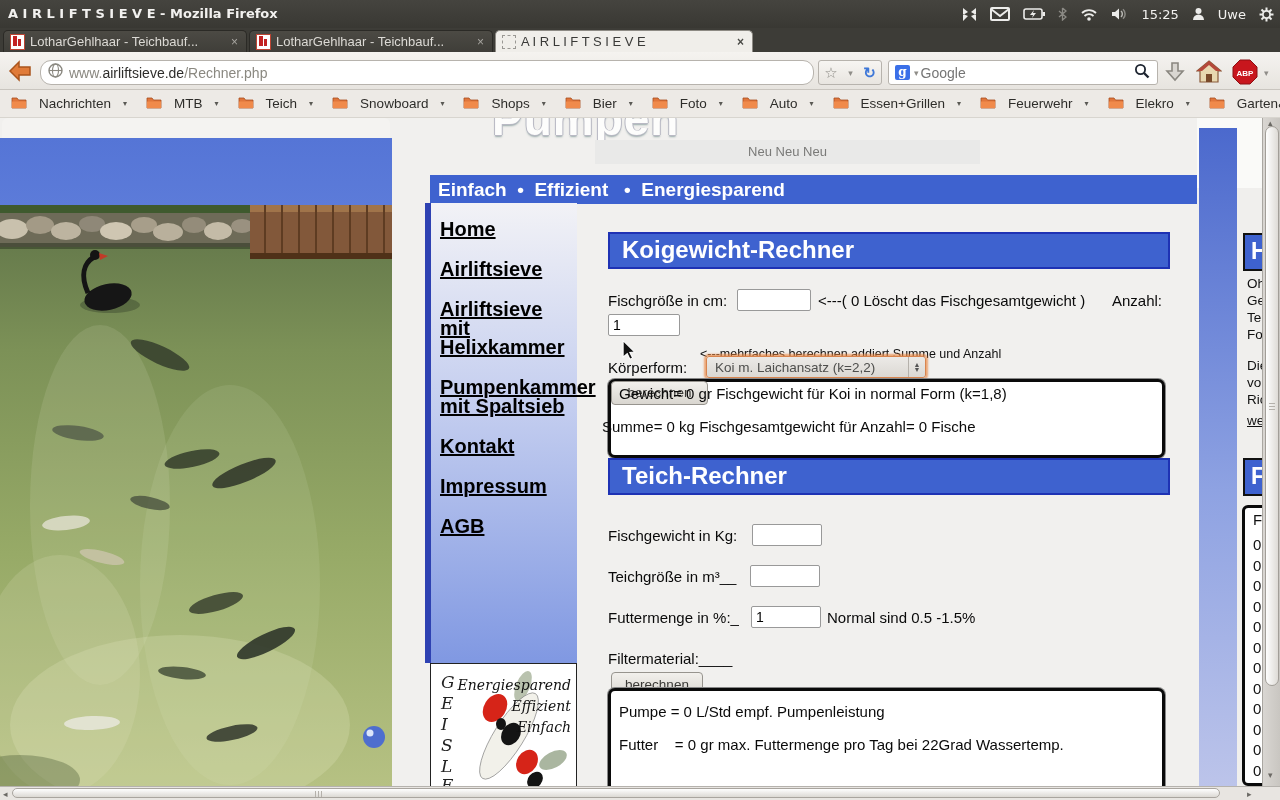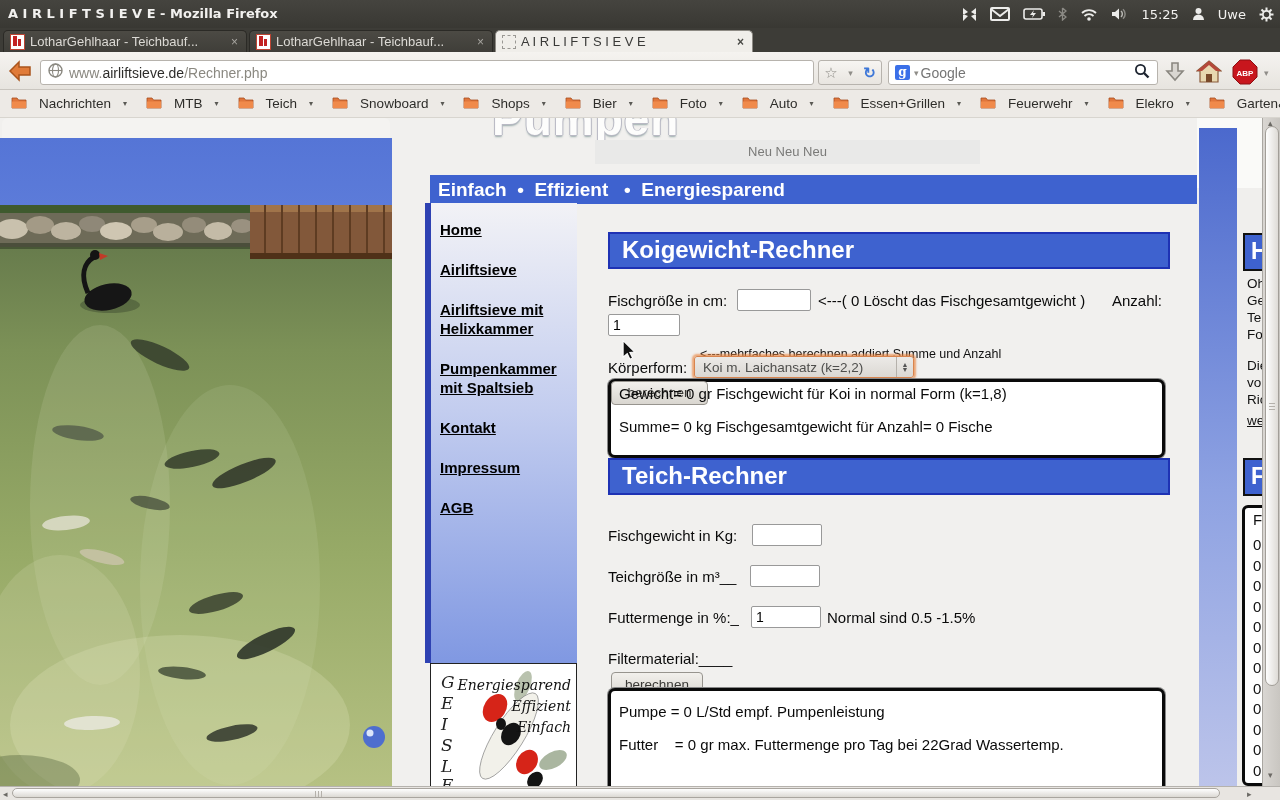--- a/index.html
+++ b/index.html
@@ -31,21 +31,21 @@
   .fav-red:after{content:"";position:absolute;left:7px;top:4px;width:3px;height:7px;background:#c32222;}
   .fav-empty{width:12px;height:12px;border:1px dashed #9a9894;flex:none;}
   #newtab-btn{position:absolute;left:757px;top:31px;width:19px;height:19px;border-radius:3px;
       background:linear-gradient(#8ad03f,#5fa31f);border:1px solid #3d6e12;color:#1d3a08;
       font-weight:bold;font-size:15px;line-height:18px;text-align:center;}
 
   
   #navbar{position:absolute;left:0;top:52px;width:1280px;height:38px;
           background:linear-gradient(#f5f3f0,#e7e4df);border-bottom:1px solid #c9c5bf;box-sizing:border-box;}
   #urlbar{position:absolute;left:40px;top:8px;width:772px;height:23px;background:#fff;
-          border:1px solid #b7b3ad;border-radius:3px;display:flex;align-items:center;}
+          border:1px solid #b7b3ad;border-radius:11px;display:flex;align-items:center;}
   #urlbar .globe{margin:0 6px 0 7px;}
   .url-dim{color:#8a8880;font-size:14px;}
   .url-strong{color:#2e2d2b;font-size:14px;}
   #urltools{position:absolute;left:818px;top:8px;width:62px;height:23px;border:1px solid #b7b3ad;
             border-radius:3px;background:linear-gradient(#f7f5f2,#e8e5e0);
             display:flex;align-items:center;justify-content:space-around;}
   #searchbar{position:absolute;left:888px;top:8px;width:268px;height:23px;background:#fff;
              border:1px solid #b7b3ad;border-radius:3px;display:flex;align-items:center;}
   #g-icon{width:15px;height:15px;background:#3a6fe8;border-radius:2px;color:#fff;
           font-family:"DejaVu Serif",serif;font-weight:bold;font-size:12px;line-height:15px;
@@ -76,33 +76,33 @@
   #neu-band{left:595px;top:22px;width:385px;height:24px;background:#e9e9e8;
             text-align:center;font-size:13px;color:#7a7a78;line-height:24px;}
   #slogan-bar{left:430px;top:57px;width:767px;height:29px;background:#3e62cf;color:#fff;
               font-weight:bold;font-size:19px;line-height:29px;padding-left:8px;box-sizing:border-box;
               white-space:pre;}
 
   #sidebar{left:425px;top:85px;width:152px;height:460px;box-sizing:border-box;
            border-left:6px solid #2e41b2;
            background:linear-gradient(#f2f2f6 0%,#c3cdef 45%,#8098e2 100%);
            padding:17px 0 0 9px;}
-  .nav-link{font-size:15px;font-weight:bold;color:#000;text-decoration:underline;
+  .nav-link{font-size:20px;font-weight:bold;color:#000;text-decoration:underline;
             line-height:19px;margin-bottom:21px;width:136px;}
 
   #logo-box{left:430px;top:545px;width:147px;height:126px;background:#fff;border:1px solid #222;box-sizing:border-box;}
 
   .hdr{height:37px;background:#3e62cf;border:2px solid #1e32b4;box-sizing:border-box;
        color:#fff;font-weight:bold;font-size:24px;line-height:32px;padding-left:12px;}
   .lbl{font-size:15px;color:#0a0a0a;white-space:pre;}
   .fld{position:absolute;height:20px;border:1px solid #999;border-radius:2px;background:#fff;
        font-size:14px;padding:0 4px;box-sizing:content-box;font-family:"Liberation Sans",sans-serif;outline:none;}
   .sel{position:absolute;height:22px;box-sizing:border-box;border:1px solid #aaa69f;border-radius:3px;
        background:linear-gradient(#eceae7,#dbd8d3);font-size:13.5px;color:#4e4e4c;
-       display:flex;align-items:center;padding-left:8px;}
+       display:flex;align-items:center;padding-left:8px;margin-left:12px;}
   .sel .spin{margin-left:auto;border-left:1px solid #b5b1ab;height:100%;width:16px;display:flex;
        flex-direction:column;align-items:center;justify-content:center;font-size:7px;color:#555;line-height:5px;}
   .sel.focus{border:1px solid #d8844e;box-shadow:0 0 2px 2px rgba(233,134,66,.7);}
   .resbox{position:absolute;background:#fff;border:3px solid #0a0a0a;border-radius:7px;
           box-shadow:0 0 0 1px #888;}
   .btn{position:absolute;background:linear-gradient(#f2f0ec,#d9d6d0);border:1px solid #97948e;
        border-radius:4px;font-size:13.5px;color:#3a3936;text-align:center;}
   .resline{position:absolute;font-size:15px;color:#0a0a0a;white-space:pre;}
 
   
@@ -489,21 +489,21 @@
     <div class="sel focus" style="left:694px;top:238px;width:220px;">
       <span>Koi m. Laichansatz (k=2,2)</span>
       <span class="spin">
           <span>▲</span>
           <span>▼</span>
         </span>
     </div>
     <div class="resbox" style="left:608px;top:261px;width:551px;height:73px;"></div>
     <div class="btn" style="left:611px;top:263px;width:95px;height:22px;line-height:22px;">berechnen</div>
     <span class="resline" style="left:619px;top:267px;">Gewicht= 0 gr Fischgewicht für Koi in normal Form (k=1,8)</span>
-    <span class="resline" style="left:619px;top:300px;">Summe= 0 kg Fischgesamtgewicht für Anzahl= 0 Fische</span>
+    <span class="resline" style="left:602px;top:300px;">Summe= 0 kg Fischgesamtgewicht für Anzahl= 0 Fische</span>
 
     <div class="abs hdr" style="left:608px;top:340px;width:562px;">Teich-Rechner</div>
     <span class="abs lbl" style="left:608px;top:409px;">Fischgewicht in Kg:</span>
     <input class="fld" style="left: 752px; top: 406px; width: 60px;">
     <span class="abs lbl" style="left:608px;top:450px;">Teichgröße in m³__</span>
     <input class="fld" style="left: 750px; top: 447px; width: 60px;">
     <span class="abs lbl" style="left:608px;top:491px;">Futtermenge in %:_</span>
     <input class="fld" style="left: 751px; top: 488px; width: 60px;" value="1">
     <span class="abs lbl" style="left:827px;top:491px;">Normal sind 0.5 -1.5%</span>
     <span class="abs lbl" style="left:608px;top:532px;">Filtermaterial:____</span>

